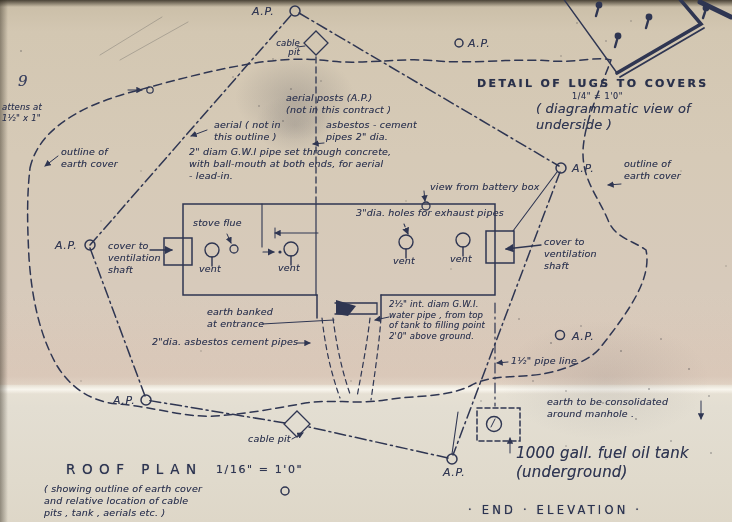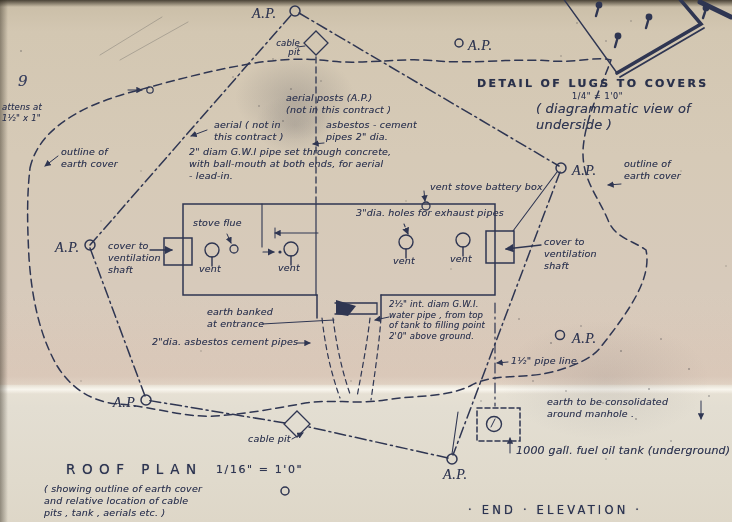--- a/index.html
+++ b/index.html
@@ -4,21 +4,21 @@
 <style>
   html,body{margin:0;padding:0;background:#888;}
   #photo{position:relative;width:732px;height:522px;overflow:hidden;
     background:linear-gradient(180deg,#c9bda6 0%,#d3c7b2 6%,#d6cab7 30%,#d7cabb 55%,#dbcebf 72%,
       #e7e1d4 74.5%,#e3ded2 78%,#e0dacc 92%,#ded7c8 100%);
     font-family:"DejaVu Sans",sans-serif;}
   .lbl{position:absolute;font:italic 9.5px "DejaVu Sans",sans-serif;color:#2f3652;
     white-space:pre-line;line-height:1.25;letter-spacing:.2px;
     text-shadow:0 0 .5px rgba(47,54,82,.5);}
   .sm{font-size:8.5px;}
-  .ap{font-size:14px;letter-spacing:.6px;font-family:Liberation Serif, serif;}
+  .ap{font-size:11px;letter-spacing:.6px;}
   .rt{text-align:right;}
   .hand{font:italic 15px "DejaVu Serif",serif;color:#3a4160;}
   .title-detail{font:bold 11px "DejaVu Sans",sans-serif;font-style:normal;letter-spacing:2.4px;color:#29304a;text-shadow:0 0 .7px rgba(41,48,74,.6);}
   .detail-scale{font-style:normal;font-size:8px;letter-spacing:.6px;}
   .title-roof{font:13.5px "DejaVu Sans",sans-serif;font-style:normal;letter-spacing:6.5px;color:#2b3350;text-shadow:0 0 .8px rgba(43,51,80,.65);}
   .scale-roof{font-style:normal;font-size:11px;letter-spacing:1.6px;text-shadow:0 0 .7px rgba(43,51,80,.6);}
   .end-elev{font:11.5px "DejaVu Sans",sans-serif;font-style:normal;letter-spacing:3.2px;color:#2b3350;text-shadow:0 0 .8px rgba(43,51,80,.7);}
   svg{position:absolute;left:0;top:0;}
   
   .edge-top{position:absolute;left:0;top:0;width:100%;height:7px;
@@ -198,29 +198,29 @@
 
   <div class="lbl" style="left:286px;top:92px;">aerial posts (A.P.)
 (not in this contract )</div>
   <div class="lbl sm" style="left:2px;top:102px;">attens at
 1½" x 1"</div>
   <div class="lbl" style="left:61px;top:146px;">outline of
 earth cover</div>
   <div class="lbl" style="left:624px;top:158px;">outline of
 earth cover</div>
   <div class="lbl" style="left:214px;top:119px;">aerial ( not in
-this contract )</div>
+this outline )</div>
   <div class="lbl" style="left:326px;top:119px;">asbestos - cement
 pipes  2" dia.</div>
   <div class="lbl" style="left:189px;top:146px;">2" diam G.W.I pipe set through concrete,
 with ball-mouth at both ends, for aerial
 - lead-in.</div>
   <div class="lbl sm rt" style="left:266px;top:39px;width:34px;line-height:1.1;">cable
 pit</div>
-  <div class="lbl" style="left:430px;top:181px;">vent stove battery box</div>
+  <div class="lbl" style="left:430px;top:181px;">view from battery box</div>
   <div class="lbl" style="left:356px;top:207px;">3"dia. holes for exhaust pipes</div>
   <div class="lbl" style="left:193px;top:217px;">stove flue</div>
 
   <div class="lbl" style="left:199px;top:263px;">vent</div>
   <div class="lbl" style="left:278px;top:262px;">vent</div>
   <div class="lbl" style="left:393px;top:255px;">vent</div>
   <div class="lbl" style="left:450px;top:253px;">vent</div>
 
   <div class="lbl" style="left:108px;top:240px;">cover to
 ventilation
@@ -231,21 +231,21 @@
   <div class="lbl" style="left:207px;top:306px;">earth banked
 at entrance</div>
   <div class="lbl sm" style="left:389px;top:299px;">2½" int. diam G.W.I.
 water pipe , from top
 of tank to filling point
 2'0" above ground.</div>
   <div class="lbl" style="left:152px;top:336px;">2"dia. asbestos cement pipes</div>
   <div class="lbl" style="left:511px;top:355px;">1½" pipe line</div>
   <div class="lbl" style="left:547px;top:396px;">earth to be consolidated
 around manhole .</div>
-  <div class="lbl" style="left:516px;top:444px;font-size:11px;">1000 gall. fuel oil tank (underground)</div>
+  <div class="lbl" style="left:516px;top:444px;font-size:15px;">1000 gall. fuel oil tank (underground)</div>
   <div class="lbl" style="left:248px;top:433px;">cable pit</div>
 
   <div class="lbl title-detail" style="left:477px;top:77px;">DETAIL OF LUGS TO COVERS</div>
   <div class="lbl detail-scale" style="left:572px;top:92px;">1/4" = 1'0"</div>
   <div class="lbl" style="left:536px;top:101px;font-size:13px;">( diagrammatic view of underside )</div>
 
   <div class="lbl title-roof" style="left:66px;top:461px;">ROOF  PLAN</div>
   <div class="lbl scale-roof" style="left:216px;top:463px;">1/16" = 1'0"</div>
   <div class="lbl" style="left:44px;top:483px;">( showing outline of earth cover
 and relative location of cable

